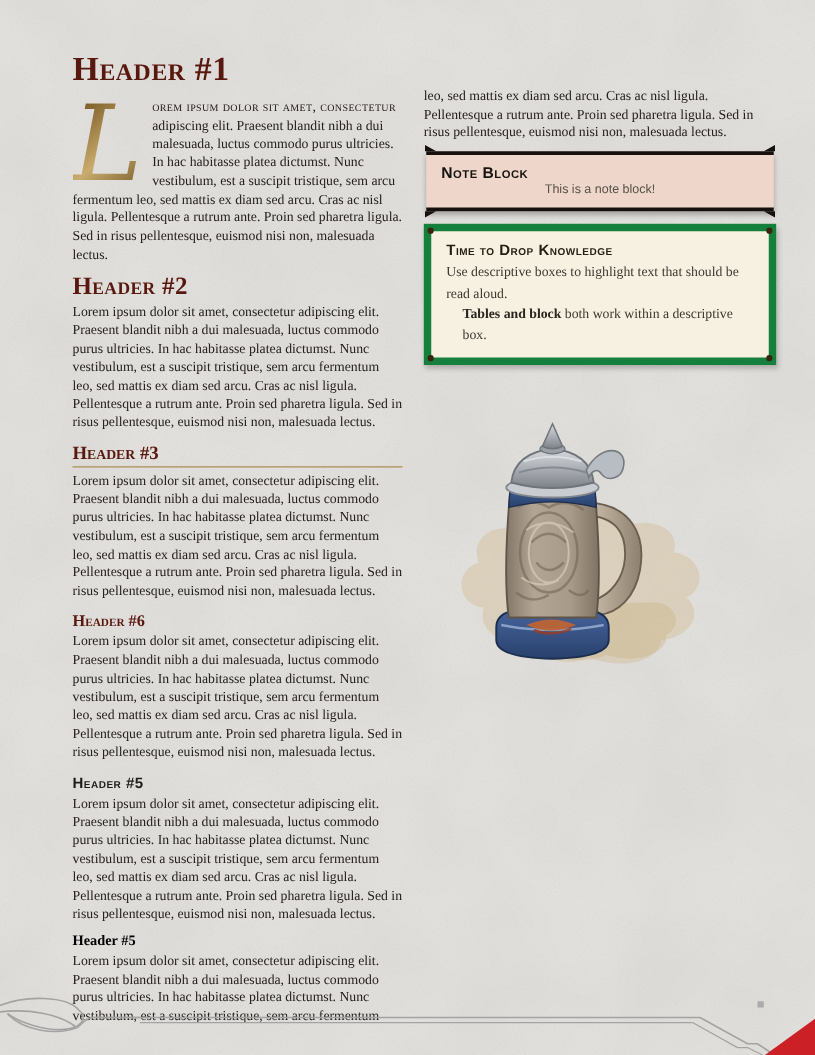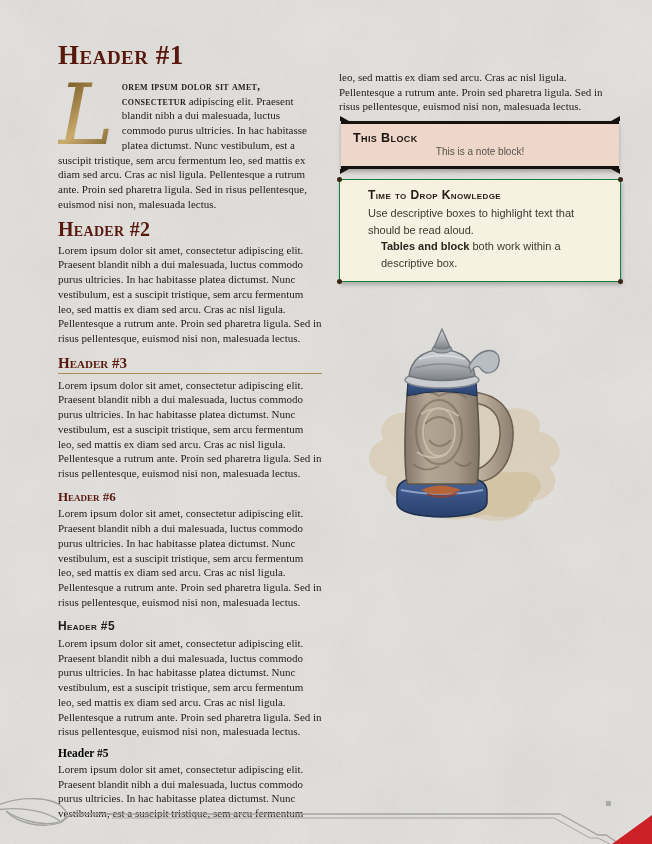--- a/index.html
+++ b/index.html
@@ -48,21 +48,21 @@
     font-family:"Liberation Serif", serif;
     font-weight:700; font-size:11.5px; line-height:1.2;
     color:#000; margin:8px 0 1px 0;
   }
   .dropcap {
     float:left; font-family:"DejaVu Serif", serif; font-style:italic;
     font-size:84px; line-height:0.78; padding:4px 8px 0 0;
     background:linear-gradient(140deg,#7d5f2a 10%,#c9ab6d 55%,#6f5423 100%);
     -webkit-background-clip:text; background-clip:text; color:transparent;
   }
-  .lead-caps { font-variant:small-caps; letter-spacing:0.3px; font-weight:700;margin-top:40px; }
+  .lead-caps { font-variant:small-caps; letter-spacing:0.3px; font-weight:400;margin-top:40px; }
 
   
   .note {
     position:relative; margin:6px 2px 10px 2px;
     background:#eed6ca;
     border-top:3px solid #16110e; border-bottom:3px solid #16110e;
     padding:7px 12px 9px 12px;
     box-shadow:0 3px 4px rgba(0,0,0,0.25);
   }
   .note .tip { position:absolute; width:0; height:0; }
@@ -77,39 +77,39 @@
   .note-text {
     font-family:"Liberation Sans", sans-serif; font-size:10px; color:#56514b;
     margin-top:1px;
     text-align:center;
   }
 
   
   .descbox {
     position:relative; margin:9px 0 0 0;
     background:#f6f1e1;
-    border:1px solid #15803d;
-    padding:8px 12px 10px 28px;
+    border:6px solid #15803d;
+    padding:8px 12px 10px 12px;
     box-shadow:1px 3px 4px rgba(0,0,0,0.22);
   }
   .descbox .dot {
     position:absolute; width:5px; height:5px; border-radius:50%;
     background:#3a2410;
   }
   .descbox .d-tl { top:-3px; left:-3px; }
   .descbox .d-tr { top:-3px; right:-3px; }
   .descbox .d-bl { bottom:-3px; left:-3px; }
   .descbox .d-br { bottom:-3px; right:-3px; }
   .desc-title {
     font-family:"Liberation Sans", sans-serif; font-variant:small-caps;
     font-weight:700; font-size:12px; color:#251d11; letter-spacing:0.4px;
     margin-bottom:3px;
   }
   .desc-text {
-    font-family:Liberation Sans, sans-serif; font-size:11px; line-height:1.5;
+    font-family:Liberation Serif, serif; font-size:11px; line-height:1.5;
     color:#3d3831;
   }
   .desc-indent { margin-left:13px; }
   .desc-text b { color:#2a251e; }
 
   .stein-wrap { margin-top:42px; width:240px; margin-left:12px; }
 
   .footer-svg { position:absolute; left:0; bottom:0; z-index:3; pointer-events:none; }
 </style>
 </head>
@@ -158,21 +158,21 @@
     </div>
 
     <div class="col-right">
       <p class="body">leo, sed mattis ex diam sed arcu. Cras ac nisl ligula. Pellentesque a rutrum ante. Proin sed pharetra ligula. Sed in risus pellentesque, euismod nisi non, malesuada lectus.</p>
 
       <div class="note">
         <span class="tip tl"></span>
         <span class="tip tr"></span>
         <span class="tip bl"></span>
         <span class="tip br"></span>
-        <div class="note-title">This Block</div>
+        <div class="note-title">Note Block</div>
         <div class="note-text">This is a note block!</div>
       </div>
 
       <div class="descbox">
         <span class="dot d-tl"></span>
         <span class="dot d-tr"></span>
         <span class="dot d-bl"></span>
         <span class="dot d-br"></span>
         <div class="desc-title">Time to Drop Knowledge</div>
         <div class="desc-text">Use descriptive boxes to highlight text that should be read aloud.</div>

